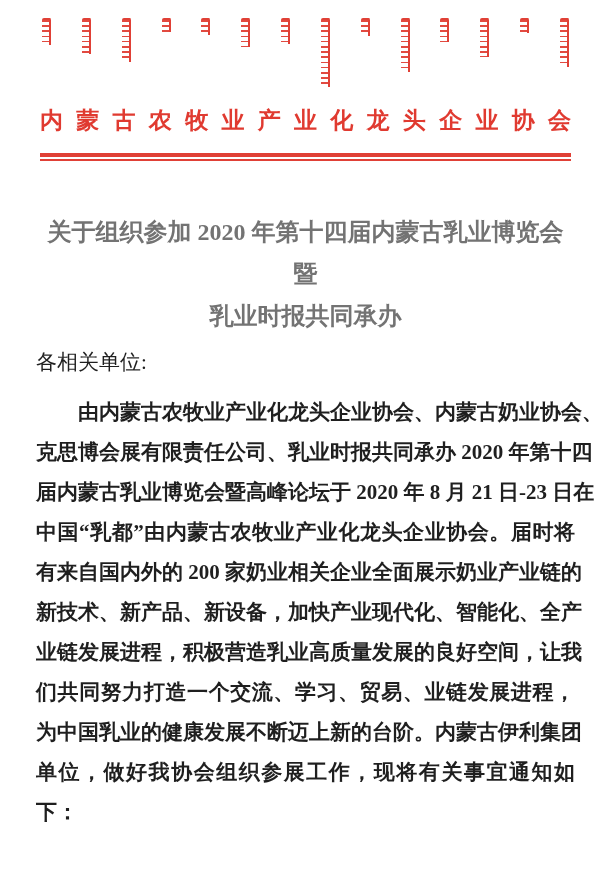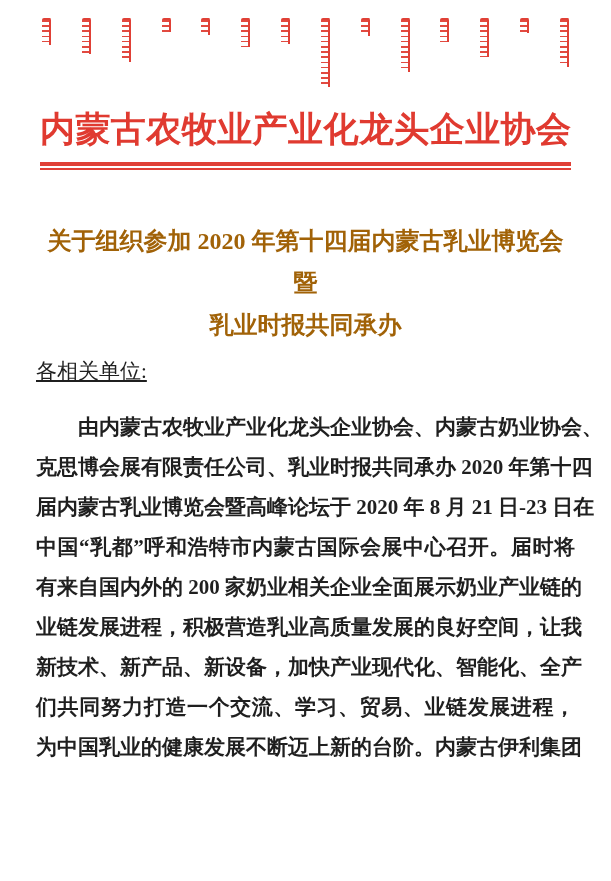--- a/index.html
+++ b/index.html
@@ -26,22 +26,22 @@
     border-right: 2.4px solid #e04036;
     border-top: 2px solid #e04036;
     background: repeating-linear-gradient(
       to bottom,
       rgba(224, 64, 54, 0.95) 0 1.6px,
       rgba(224, 64, 54, 0) 1.6px 5.2px
     );
     border-radius: 2px 2px 0 0;
   }
   .org {
-    margin: 19px 0 0 0;
-    font-size: 35px;
+    margin: 10px 0 0 0;
+    font-size: 23px;
     font-weight: bold;
     line-height: 50px;
     color: #e03a30;
     text-align: justify;
     text-align-last: justify;
     white-space: nowrap;
     letter-spacing: 0;
   }
   .rule {
     margin-top: 7px;
@@ -51,28 +51,27 @@
   }
 
   
   main { margin: 0 36px; }
   .title {
     margin: 50px 0 0 0;
     text-align: center;
     font-size: 24px;
     font-weight: bold;
     line-height: 42px;
-    color: #a16207;
+    color: #737373;
   }
   .title span { display: block; }
   .salutation {
-    margin: 5px 0 16px 0;
+    margin: 5px 0 10px 0;
     font-size: 21px;
     line-height: 40px;
-    text-decoration: underline;
   }
   .para .line {
     font-size: 21px;
     line-height: 40px;
     text-align: justify;
     text-align-last: justify;
     white-space: nowrap;
     font-weight: bold;
   }
   .para .line.first { text-indent: 42px; }
@@ -109,23 +108,24 @@
       <span>关于组织参加 2020 年第十四届内蒙古乳业博览会暨</span>
       <span>乳业时报共同承办</span>
     </h2>
 
     <p class="salutation">各相关单位:</p>
 
     <div class="para" id="para">
         <div class="line first">由内蒙古农牧业产业化龙头企业协会、内蒙古奶业协会、</div>
         <div class="line">克思博会展有限责任公司、乳业时报共同承办 2020 年第十四</div>
         <div class="line">届内蒙古乳业博览会暨高峰论坛于 2020 年 8 月 21 日-23 日在</div>
-        <div class="line">中国“乳都”呼和浩特市内蒙古国际会展中心召开。届时将</div>
+        <div class="line">中国“乳都”由内蒙古农牧业产业化龙头企业协会。届时将</div>
         <div class="line">有来自国内外的 200 家奶业相关企业全面展示奶业产业链的</div>
+        <div class="line">新技术、新产品、新设备，加快产业现代化、智能化、全产</div>
         <div class="line">业链发展进程，积极营造乳业高质量发展的良好空间，让我</div>
-        <div class="line">新技术、新产品、新设备，加快产业现代化、智能化、全产</div>
         <div class="line">们共同努力打造一个交流、学习、贸易、业链发展进程，</div>
         <div class="line">为中国乳业的健康发展不断迈上新的台阶。内蒙古伊利集团</div>
+        <div class="line last">单位，做好我协会组织参展工作，现将有关事宜通知如下：</div>
       </div>
 
   </main>
 
 </div>
 
 </body></html>

